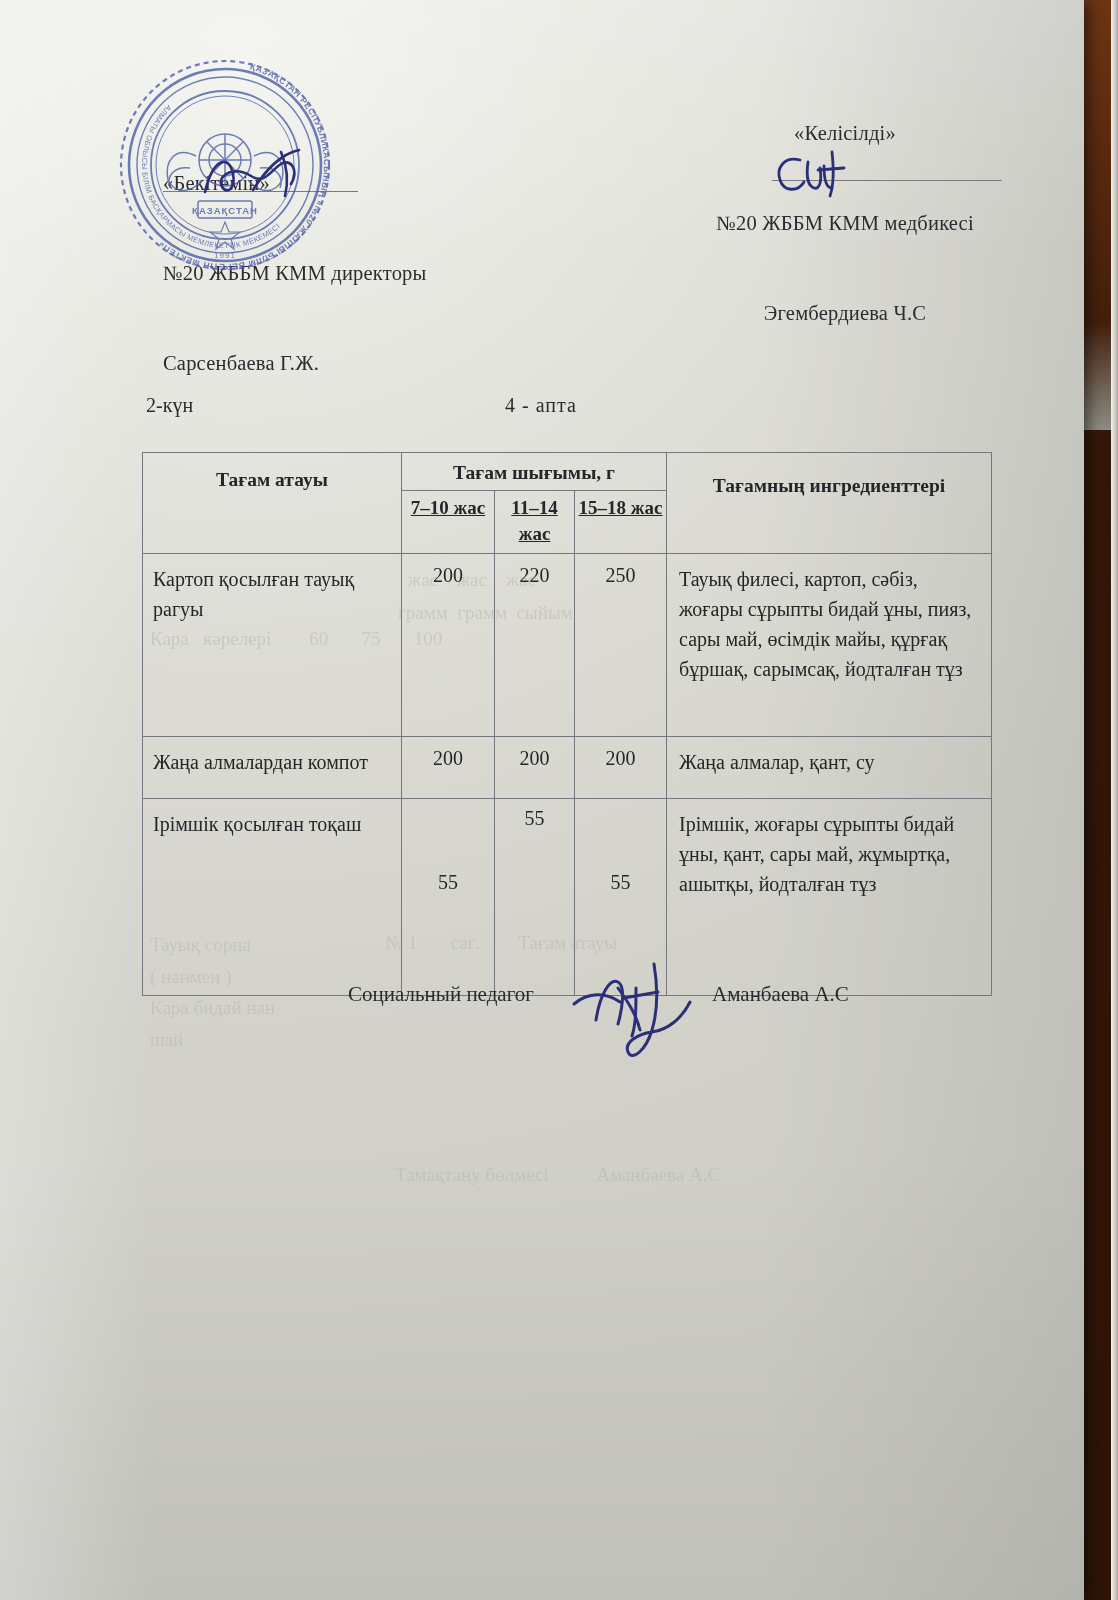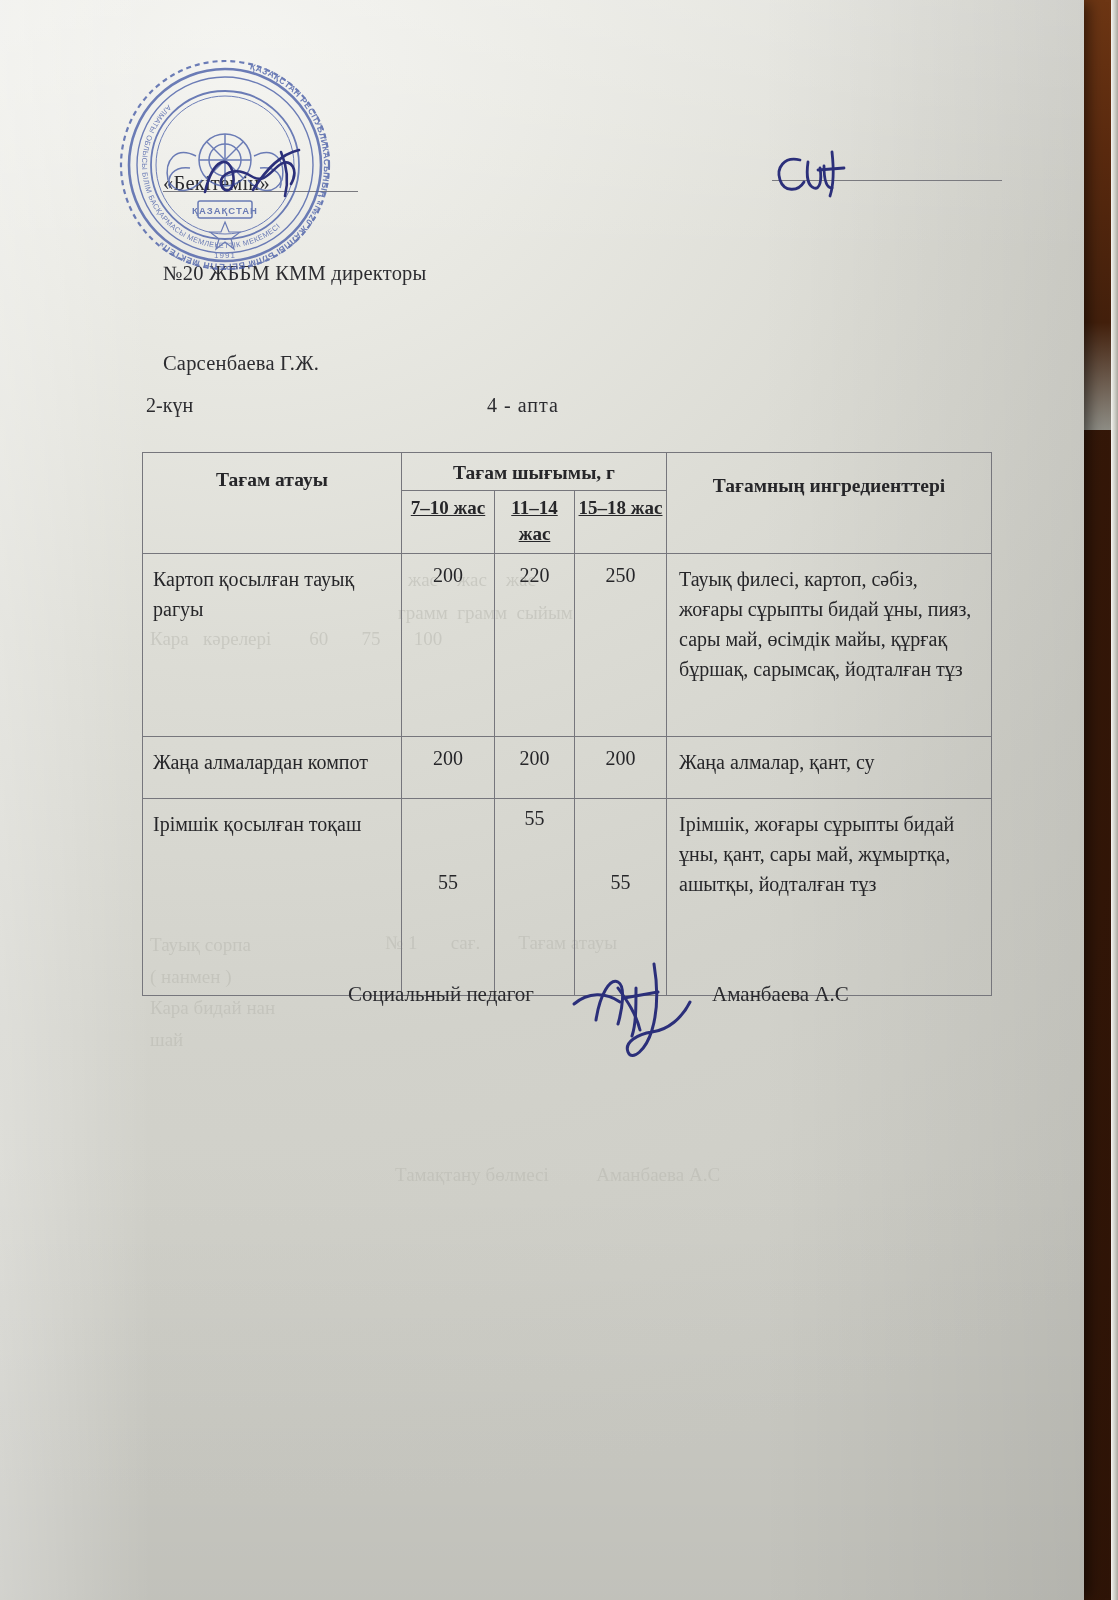--- a/index.html
+++ b/index.html
@@ -62,21 +62,21 @@
   
   .title{
     position:absolute;left:300px;top:245px;width:560px;
     text-align:center;font-size:21.5px;line-height:32px;color:#2a2a2e;z-index:6;
   }
   .title div{white-space:pre;}
 
   
   .dayline{position:absolute;top:394px;left:0;width:1084px;font-size:20px;color:#2b2b2f;z-index:6;}
   .dayline .d{position:absolute;left:146px;}
-  .dayline .w{position:absolute;left:487px;letter-spacing:1px;}
+  .dayline .w{position:absolute;left:505px;letter-spacing:1px;}
 
   
   #tbl{
     position:absolute;left:142px;top:452px;width:849px;z-index:6;
     border-collapse:collapse;table-layout:fixed;color:#262629;
   }
   #tbl td,#tbl th{
     border:1px solid #76767c;
     padding:0;vertical-align:top;background:transparent;
   }
@@ -193,20 +193,25 @@
   <div class="rule" style="left:163px;top:191px;width:195px;"></div>
 
   <svg class="ink" style="left:195px;top:140px;" width="140" height="70">
     <g fill="none" stroke="#2b2f7a" stroke-width="2.6" stroke-linecap="round">
       <path d="M10,52 C18,18 34,14 38,34 C41,50 30,56 26,44 C24,34 40,26 56,36 C70,45 76,30 86,24 C96,18 104,30 96,44"></path>
       <path d="M58,50 C72,28 86,14 104,10"></path>
       <path d="M86,12 C92,26 94,40 90,56"></path>
     </g>
   </svg>
 
+  <div class="txt hdr right-hdr">
+    <div>«Келісілді»</div>
+    <div>№20 ЖББМ КММ медбикесі</div>
+    <div>Эгембердиева Ч.С</div>
+  </div>
   <div class="rule" style="left:772px;top:180px;width:230px;"></div>
 
   <svg class="ink" style="left:770px;top:146px;" width="100" height="56">
     <g fill="none" stroke="#2b2f7a" stroke-width="2.8" stroke-linecap="round">
       <path d="M30,14 C14,10 6,22 10,34 C14,46 28,46 34,36"></path>
       <path d="M38,16 C36,30 38,40 44,42 C50,44 52,34 50,22"></path>
       <path d="M54,20 C54,34 56,42 62,42"></path>
       <path d="M62,6 C64,24 64,38 60,50"></path>
       <path d="M48,24 L74,22"></path>
     </g>

